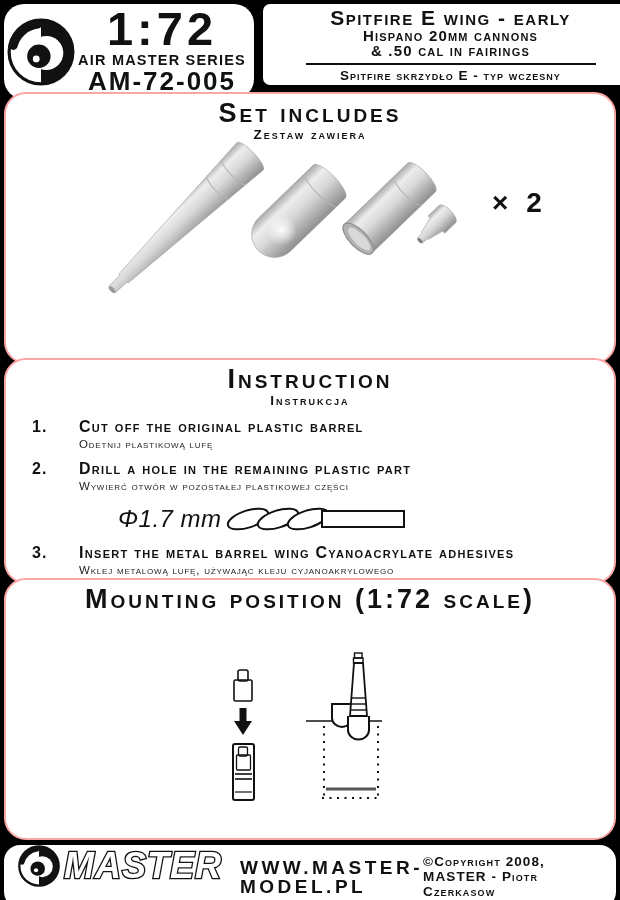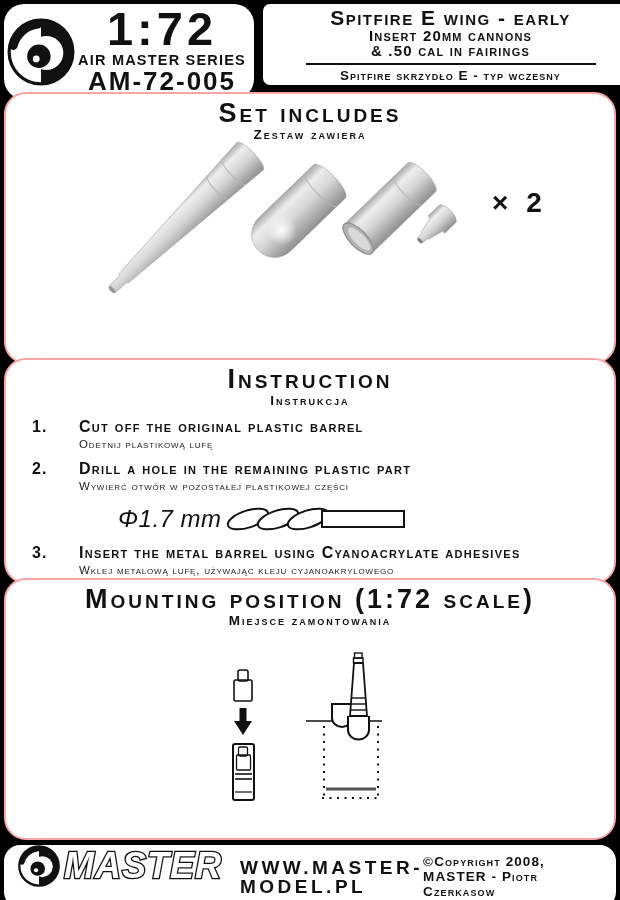--- a/index.html
+++ b/index.html
@@ -68,21 +68,21 @@
   </div>
   <div class="idblock">
     <div class="scale-big">1:72</div>
     <div class="series">AIR MASTER SERIES</div>
     <div class="code">AM-72-005</div>
   </div>
 </div>
 
 <div class="panel hdr-right">
   <div class="ttl">Spitfire E wing - early</div>
-  <div class="ttl2">Insert 20mm cannons</div>
+  <div class="ttl2">Hispano 20mm cannons</div>
   <div class="ttl2">&amp; .50 cal in fairings</div>
   <div class="hdr-rule"></div>
   <div class="ttl-pl">Spitfire skrzydło E - typ wczesny</div>
 </div>
 
 <div class="section sec1">
   <div class="sec-title">Set includes</div>
   <div class="sec-sub">Zestaw zawiera</div>
 
   <svg class="parts-svg" width="608" height="210" viewBox="0 0 608 210">
@@ -154,29 +154,28 @@
       <ellipse cx="22" cy="15" rx="21" ry="8.5" transform="rotate(-18 22 15)" fill="#fff" stroke="#111" stroke-width="2"></ellipse>
       <ellipse cx="52" cy="15" rx="21" ry="8.5" transform="rotate(-18 52 15)" fill="#fff" stroke="#111" stroke-width="2"></ellipse>
       <ellipse cx="82" cy="15" rx="21" ry="8.5" transform="rotate(-18 82 15)" fill="#fff" stroke="#111" stroke-width="2"></ellipse>
       <rect x="96" y="7" width="82" height="16" fill="#fff" stroke="#111" stroke-width="2"></rect>
     </svg>
   </div>
 
   <div class="step">
     <span class="step-num">3.</span>
     <div>
-      <div class="step-en">Insert the metal barrel using Cyanoacrylate adhesives</div>
+      <div class="step-en">Insert the metal barrel wing Cyanoacrylate adhesives</div>
       <div class="step-pl">Wklej metalową lufę, używając kleju cyjanoakrylowego</div>
     </div>
   </div>
 </div>
 
 <div class="section sec3">
   <div class="sec-title">Mounting position (1:72 scale)</div>
-  <div class="sec-sub">Miejsce zamontowania</div>
 
   <svg class="mount-svg" width="608" height="186" viewBox="0 0 608 186">
 
     <g fill="none" stroke="#111">
       <rect x="232" y="24" width="10" height="11" rx="2" stroke-width="1.6"></rect>
       <rect x="228" y="34" width="18" height="21" rx="1.5" stroke-width="1.6"></rect>
 
       <g fill="#111" stroke="none">
         <rect x="233.5" y="62" width="7" height="14"></rect>
         <polygon points="228,75 246,75 237,89"></polygon>

